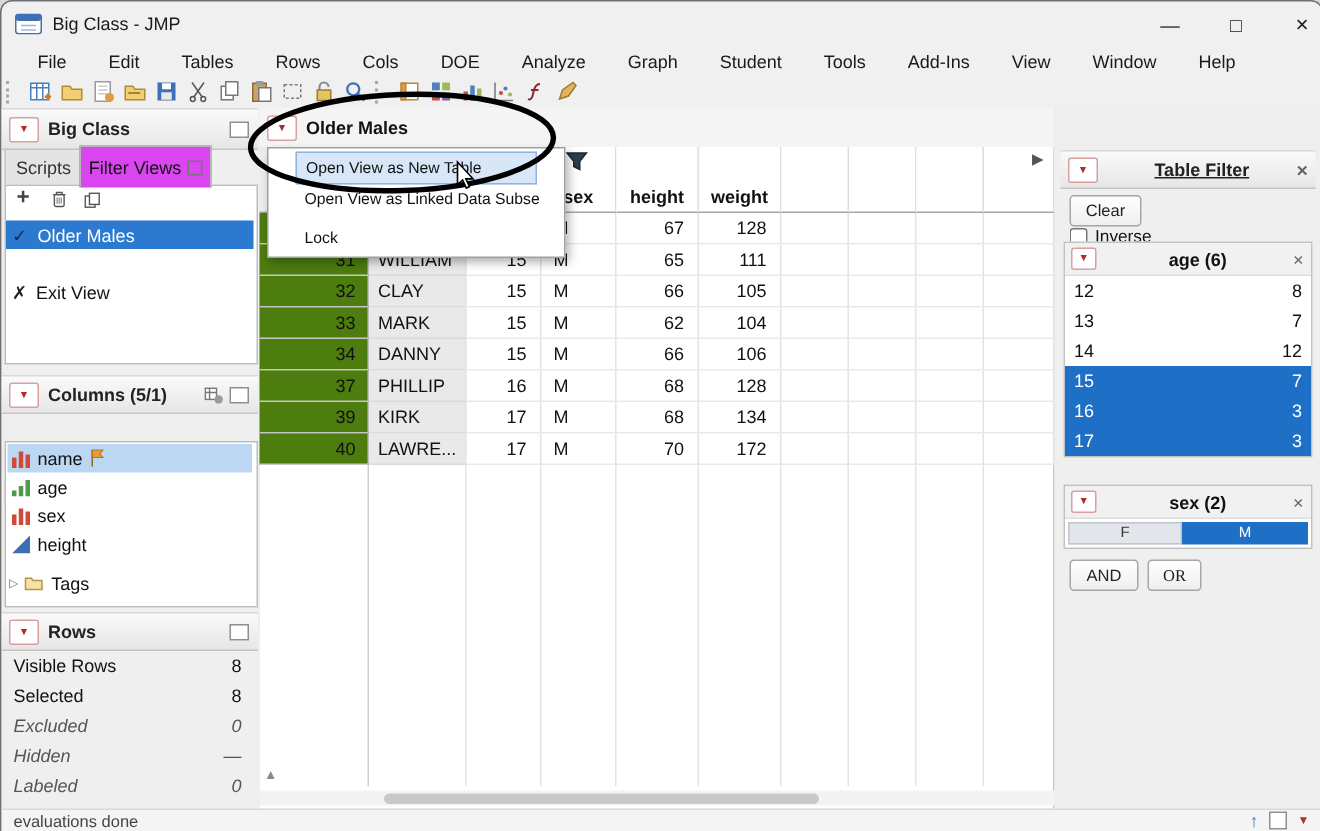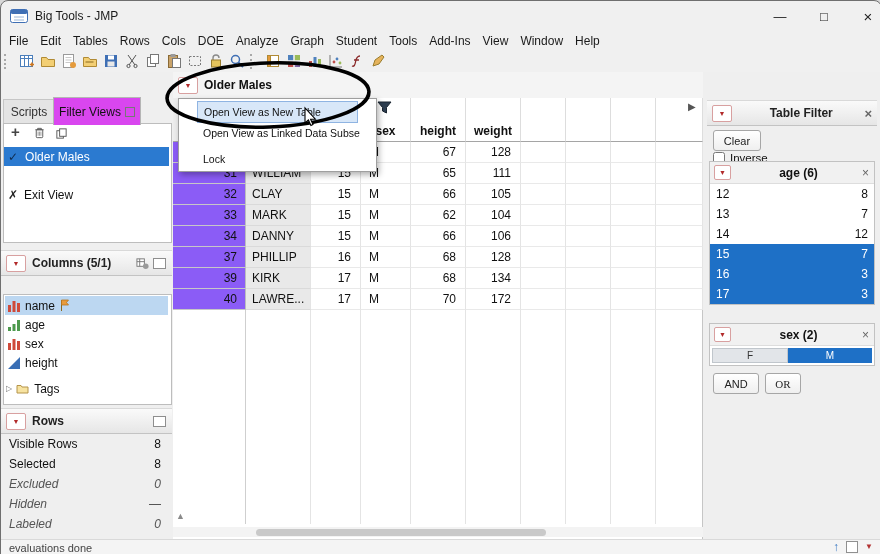--- a/index.html
+++ b/index.html
@@ -6,21 +6,21 @@
   #window{position:relative;width:880px;height:554px;background:#f0f0f0;border:1px solid #6f6f6f;
           border-radius:8px 8px 2px 2px;overflow:hidden;font-size:12px;color:#111;}
   .abs{position:absolute;}
   
   .titlebar{position:absolute;top:0;left:0;width:100%;height:30px;display:flex;align-items:center;padding-left:9px;}
   .title-text{margin-left:7px;font-size:12px;color:#1a1a1a;}
   .win-controls{position:absolute;right:0;top:0;height:30px;display:flex;}
   .win-btn{width:44px;height:30px;display:flex;align-items:center;justify-content:center;font-size:13px;color:#222;}
   
   .menubar{position:absolute;top:30px;left:2px;right:0;height:19px;display:flex;align-items:center;}
-  .menu-item{padding:0 6px;font-size:12px;color:#1a1a1a;}
+  .menu-item{padding:0 6px;font-size:12px;color:#1a1a1a;margin-left:16px;}
   
   .toolbar{position:absolute;top:49px;left:0;right:0;height:22px;display:flex;align-items:center;border-bottom:1px solid #dcdcdc;}
   .tbi{width:21px;height:20px;display:flex;align-items:center;justify-content:center;}
   .tbi svg{width:16px;height:16px;}
   .grip{width:6px;height:15px;border-left:2px dotted #a8a8a8;margin:0 4px 0 3px;}
   
   .ph{background:linear-gradient(#fafafa,#e6e6e6);border-top:1px solid #d9d9d9;border-bottom:1px solid #c3c3c3;
       display:flex;align-items:center;font-weight:bold;font-size:12px;color:#222;}
   .rtb{min-width:18px;height:15px;background:#fff;border:1px solid #d8a0a0;border-radius:2px;display:flex;align-items:center;
        justify-content:center;margin:0 6px 0 5px;color:#b22a2a;font-size:7px;line-height:1;}
@@ -43,21 +43,21 @@
   
   .center-bg{position:absolute;left:172px;top:71px;width:530px;height:467px;background:#fff;border-right:1px solid #c6c6c6;box-sizing:border-box;}
   .view-header{position:absolute;left:172px;top:71px;width:530px;height:26px;background:#f4f4f4;border-bottom:1px solid #d0d0d0;
                display:flex;align-items:center;font-weight:bold;}
   .tgrid{position:absolute;left:172px;width:530px;display:grid;
          grid-template-columns:73px 65px 50px 50px 55px 55px 45px 45px 45px 47px;}
   .hc{border-right:1px solid #ddd;border-bottom:1px solid #a5a5a5;display:flex;align-items:flex-end;justify-content:center;
       padding-bottom:3px;font-weight:bold;background:#fff;box-sizing:border-box;}
   .hc.corner{background:#ededed;border-right:1px solid #c2c2c2;}
   .tc{border-right:1px solid #e4e4e4;border-bottom:1px solid #e9e9e9;display:flex;align-items:center;font-size:12px;box-sizing:border-box;}
-  .tc.rn{background:#8b5cf6;justify-content:flex-end;padding-right:8px;border-right:1px solid #bdbdbd;border-bottom:1px solid #c7c7c7;}
+  .tc.rn{background:#4d7c0f;justify-content:flex-end;padding-right:8px;border-right:1px solid #bdbdbd;border-bottom:1px solid #c7c7c7;}
   .tc.nm{background:#e9e9e9;padding-left:6px;border-bottom:1px solid #dadada;}
   .tc.num{justify-content:flex-end;padding-right:9px;}
   .tc.txt{padding-left:8px;}
   .eg{border-right:1px solid #e4e4e4;}
   
   .cmenu{position:absolute;left:177px;top:97px;width:165px;background:#fff;border:1px solid #9f9f9f;
          box-shadow:2px 3px 6px rgba(0,0,0,.3);z-index:30;padding:2px 16px;}
   .cm-item{height:20px;display:flex;align-items:center;padding-left:8px;font-size:10.5px;white-space:nowrap;overflow:hidden;}
   .cm-hot{background:#d8e7f8;border:1px solid #8fb4e2;margin:0 2px;padding-left:6px;}
   .cm-sep{height:6px;}
@@ -82,21 +82,21 @@
 <div id="window">
 
   <div class="titlebar">
     <span style="display:flex;">
       <svg width="18" height="14" viewBox="0 0 18 14">
           <rect x="0.5" y="0.5" width="17" height="13" rx="2" fill="#fff" stroke="#3f6fb4"></rect>
           <rect x="0.5" y="0.5" width="17" height="4.5" rx="2" fill="#3f6fb4"></rect>
           <path d="M4 8h10M4 11h10" stroke="#9ab6d8" fill="none"></path>
         </svg>
     </span>
-    <span class="title-text">Big Tools - JMP</span>
+    <span class="title-text">Big Class - JMP</span>
     <div class="win-controls">
       <div class="win-btn">—</div>
       <div class="win-btn">□</div>
       <div class="win-btn" style="font-size:15px;">×</div>
     </div>
   </div>
 
   <div class="menubar">
     <span class="menu-item">File</span>
     <span class="menu-item">Edit</span>
@@ -223,20 +223,25 @@
       </span>
     <span class="tbi">
         <svg viewBox="0 0 16 16">
           <path d="M3 13l2-6 7-5 2 2-5 7-6 2z" fill="#e5b35c" stroke="#9a7d2e"></path>
         </svg>
       </span>
   </div>
 
   <div class="sidebar"></div>
 
+  <div class="ph abs" style="left:0;top:71px;width:171px;height:26px;">
+    <span class="rtb">▼</span>
+    <span>Big Class</span>
+    <span class="dock"></span>
+  </div>
 
   <div class="tab inactive" style="left:2px;top:98px;width:50px;height:24px;">
     <span>Scripts</span>
   </div>
   <div class="tab active" style="left:52px;top:96px;width:86px;height:27px;">
     <span>Filter Views</span>
     <span style="width:8px;height:8px;border:1px solid #777;margin-left:4px;"></span>
   </div>
 
   <div class="whitebox" style="left:2px;top:122px;width:167px;height:118px;z-index:2;"></div>
@@ -520,21 +525,21 @@
     </div>
     <div class="cm-sep"></div>
     <div class="cm-item">
       <span>Lock</span>
     </div>
   </div>
 
   <div class="rpanel"></div>
   <div class="ph abs" style="left:706px;top:99px;width:170px;height:24px;">
     <span class="rtb">▼</span>
-    <span style="flex:1;text-align:center;">Table Filter</span>
+    <span style="flex:1;text-align:center;text-decoration:underline;">Table Filter</span>
     <span class="xicon" style="font-size:13px;">×</span>
   </div>
   <div class="btn abs" style="left:712px;top:129px;width:46px;height:19px;">Clear</div>
   <div class="abs" style="left:712px;top:151px;display:flex;align-items:center;">
     <input type="checkbox" style="width: 12px; height: 12px; margin: 0px;">
     <span style="margin-left:5px;font-size:11.5px;">Inverse</span>
   </div>
 
   <div class="fbox" style="top:160px;">
     <div class="fbox-h">

